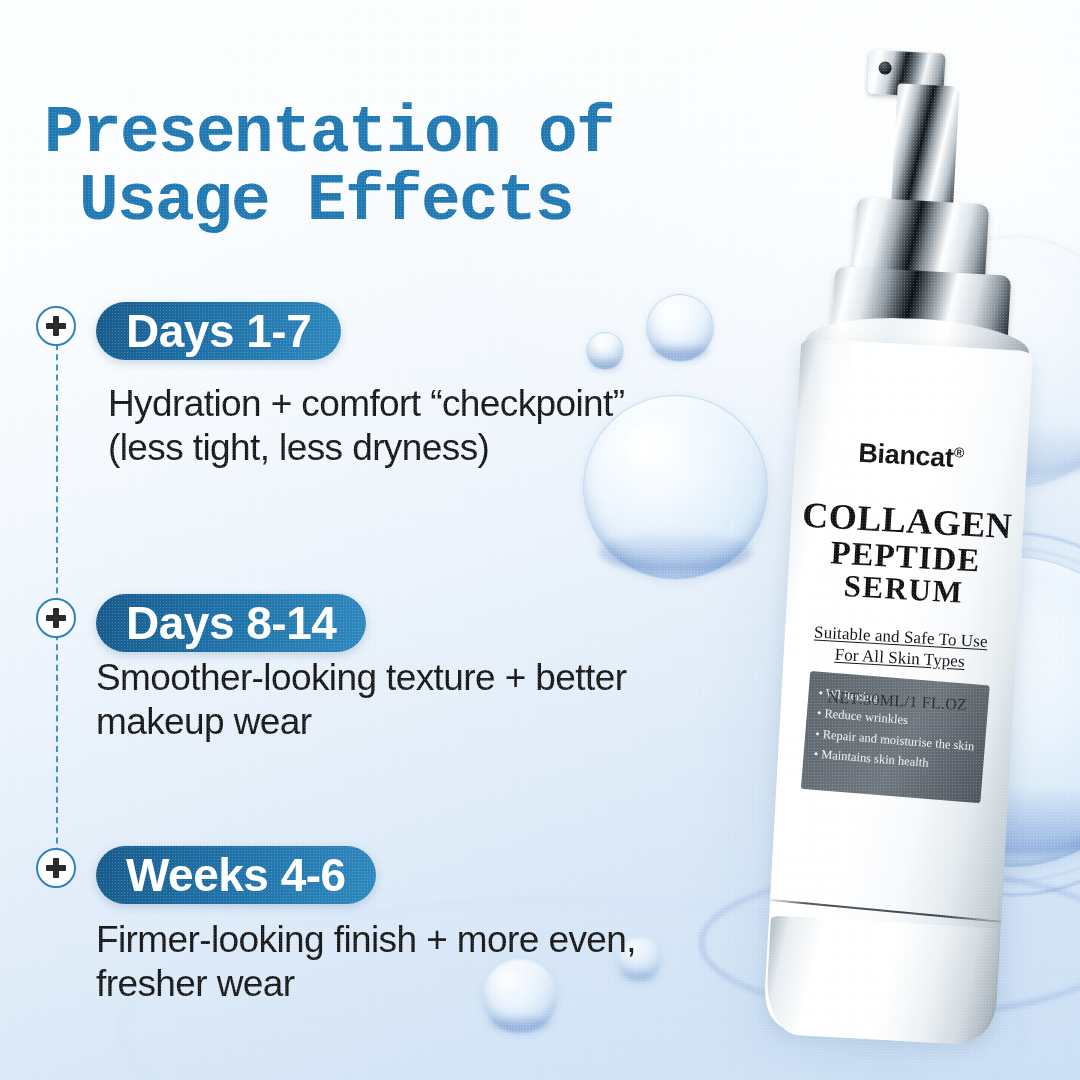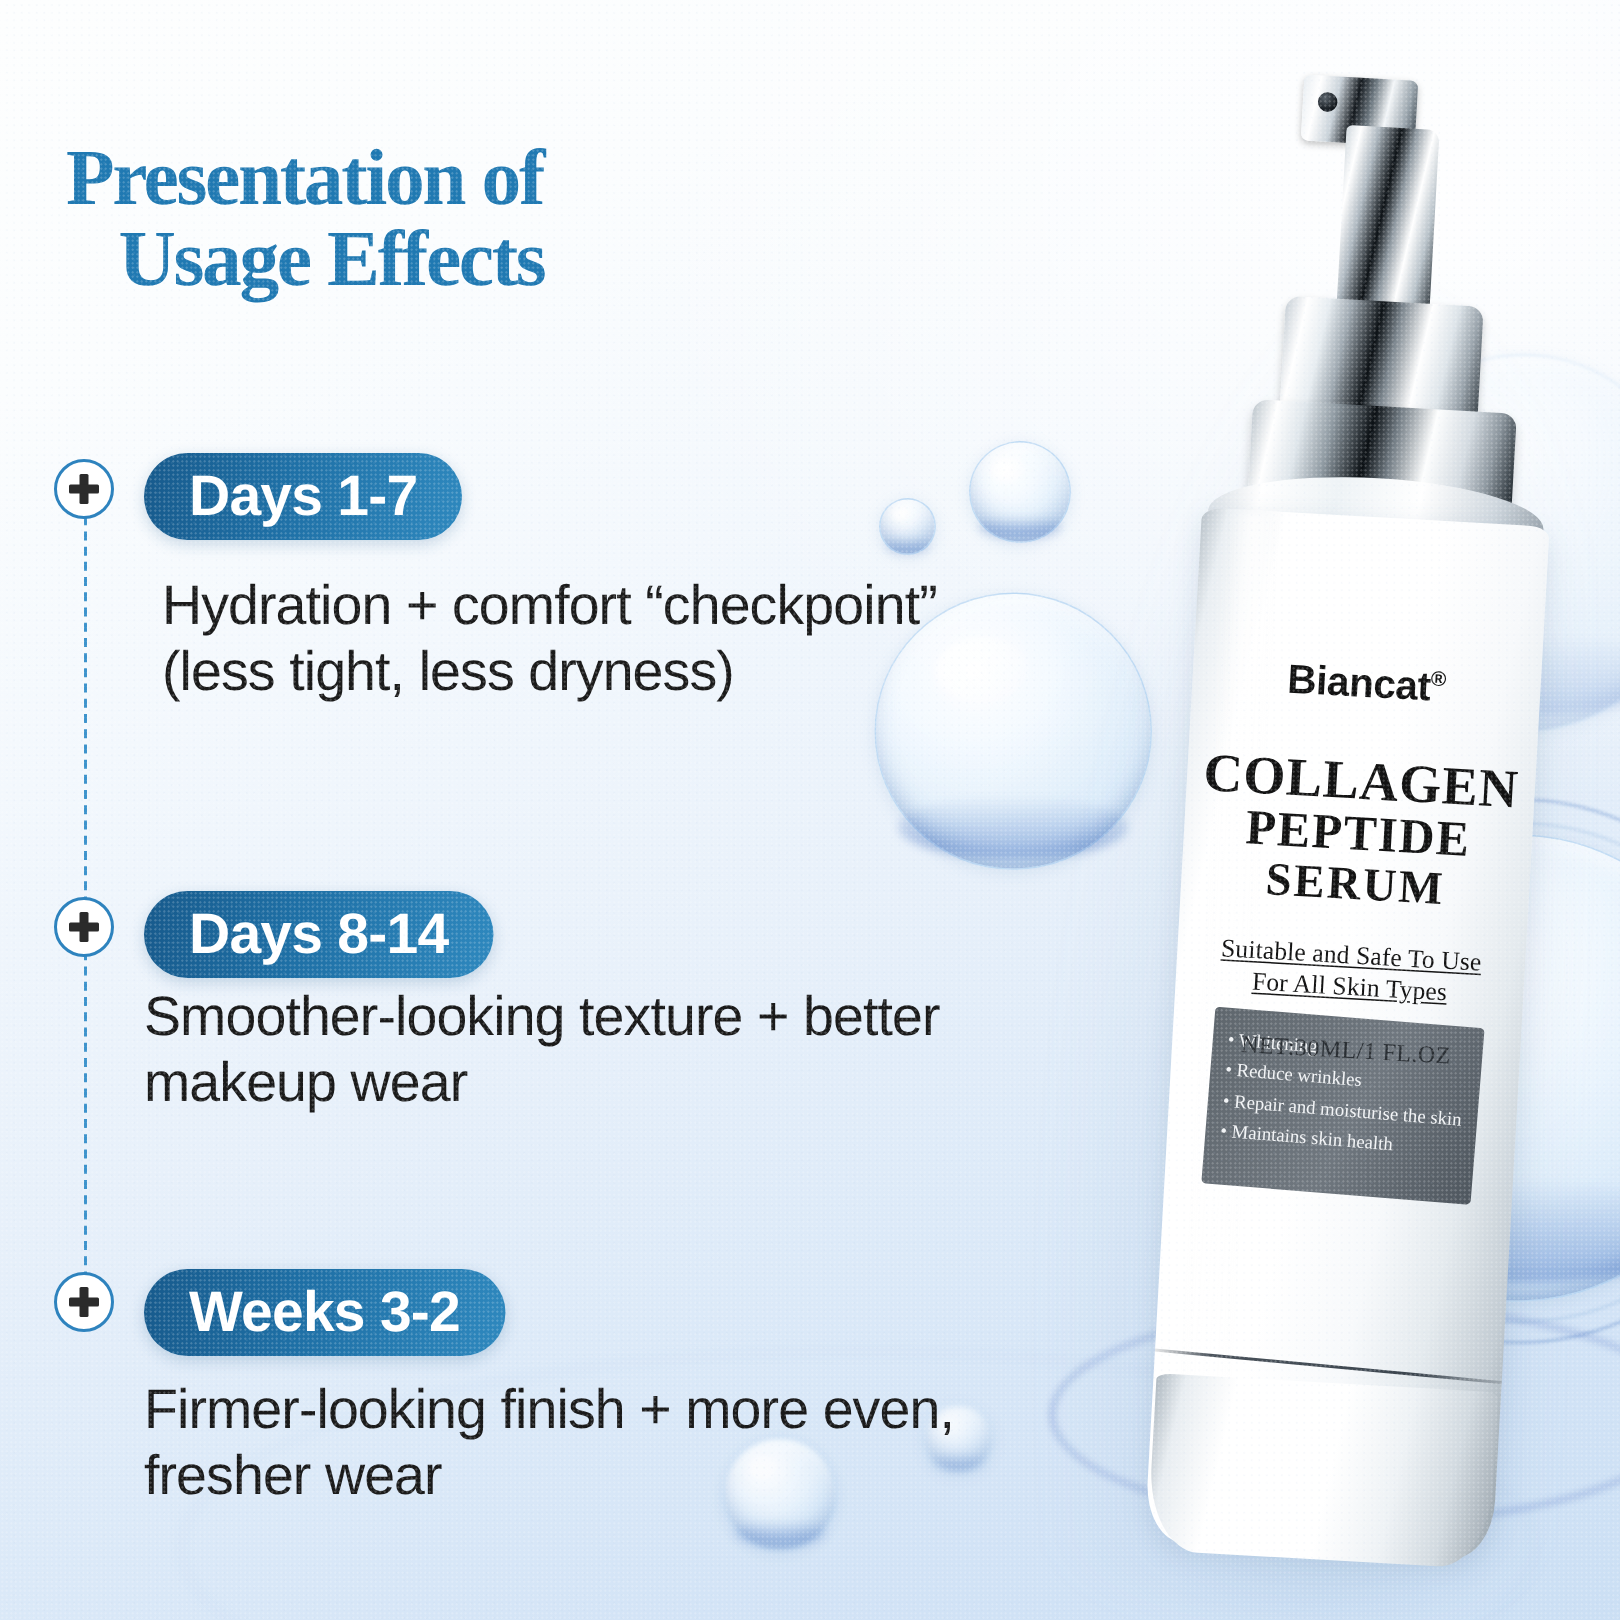--- a/index.html
+++ b/index.html
@@ -86,24 +86,24 @@
   #w3{ left:700px; top:870px; width:420px; height:140px; border-color:rgba(40,80,180,.30); border-width:3px; filter:blur(2.5px); }
   #w4{ left:120px; top:900px; width:900px; height:260px; border-color:rgba(150,185,225,.16); filter:blur(4px); }
 
   
   .headline{
     position:absolute;
     left:44px; top:56px;
     width:680px;
     color:#2079B2;
     font-weight:800;
-    font-size:53px;
+    font-size:66px;
     line-height:1.02;
     letter-spacing:-1.6px;
-    font-family:Liberation Serif, serif;
+    font-family:Liberation Mono, monospace;
   }
   .headline .l2{ display:block;margin-left:35px; }
 
   
   .timeline{ position:absolute; left:0; top:0; width:700px; height:1080px; }
 
   .dashline{
     position:absolute;
     left:56px;
     width:0;
@@ -137,21 +137,21 @@
   .pill{
     position:absolute;
     display:inline-flex;
     align-items:center;
     justify-content:center;
     height:58px;
     padding:0 30px;
     border-radius:30px;
     color:#ffffff;
     font-weight:800;
-    font-size:38px;
+    font-size:46px;
     letter-spacing:-0.5px;
     background:linear-gradient(100deg, #175A8C 0%, #1E6FA5 42%, #2E88BE 100%);
     box-shadow:0 3px 10px rgba(30,90,140,.22);
     white-space:nowrap;
     box-sizing:border-box;
   }
   #pill1{ left:96px; top:302px; }
   #pill2{ left:96px; top:594px; }
   #pill3{ left:96px; top:846px; }
 
@@ -390,21 +390,21 @@
     <div class="node" id="node1"></div>
     <div class="node" id="node2"></div>
     <div class="node" id="node3"></div>
 
     <div class="pill" id="pill1">Days 1-7</div>
     <div class="body-text" id="body1">Hydration + comfort “checkpoint” (less tight, less dryness)</div>
 
     <div class="pill" id="pill2">Days 8-14</div>
     <div class="body-text" id="body2">Smoother-looking texture + better makeup wear</div>
 
-    <div class="pill" id="pill3">Weeks 3-2</div>
+    <div class="pill" id="pill3">Weeks 4-6</div>
     <div class="body-text" id="body3">Firmer-looking finish + more even, fresher wear</div>
   </div>
 
   <div class="bottle">
     <div class="bshadow"></div>
 
     <div class="nozzle">
       <span class="nozzle-hole"></span>
     </div>
     <div class="neck"></div>

